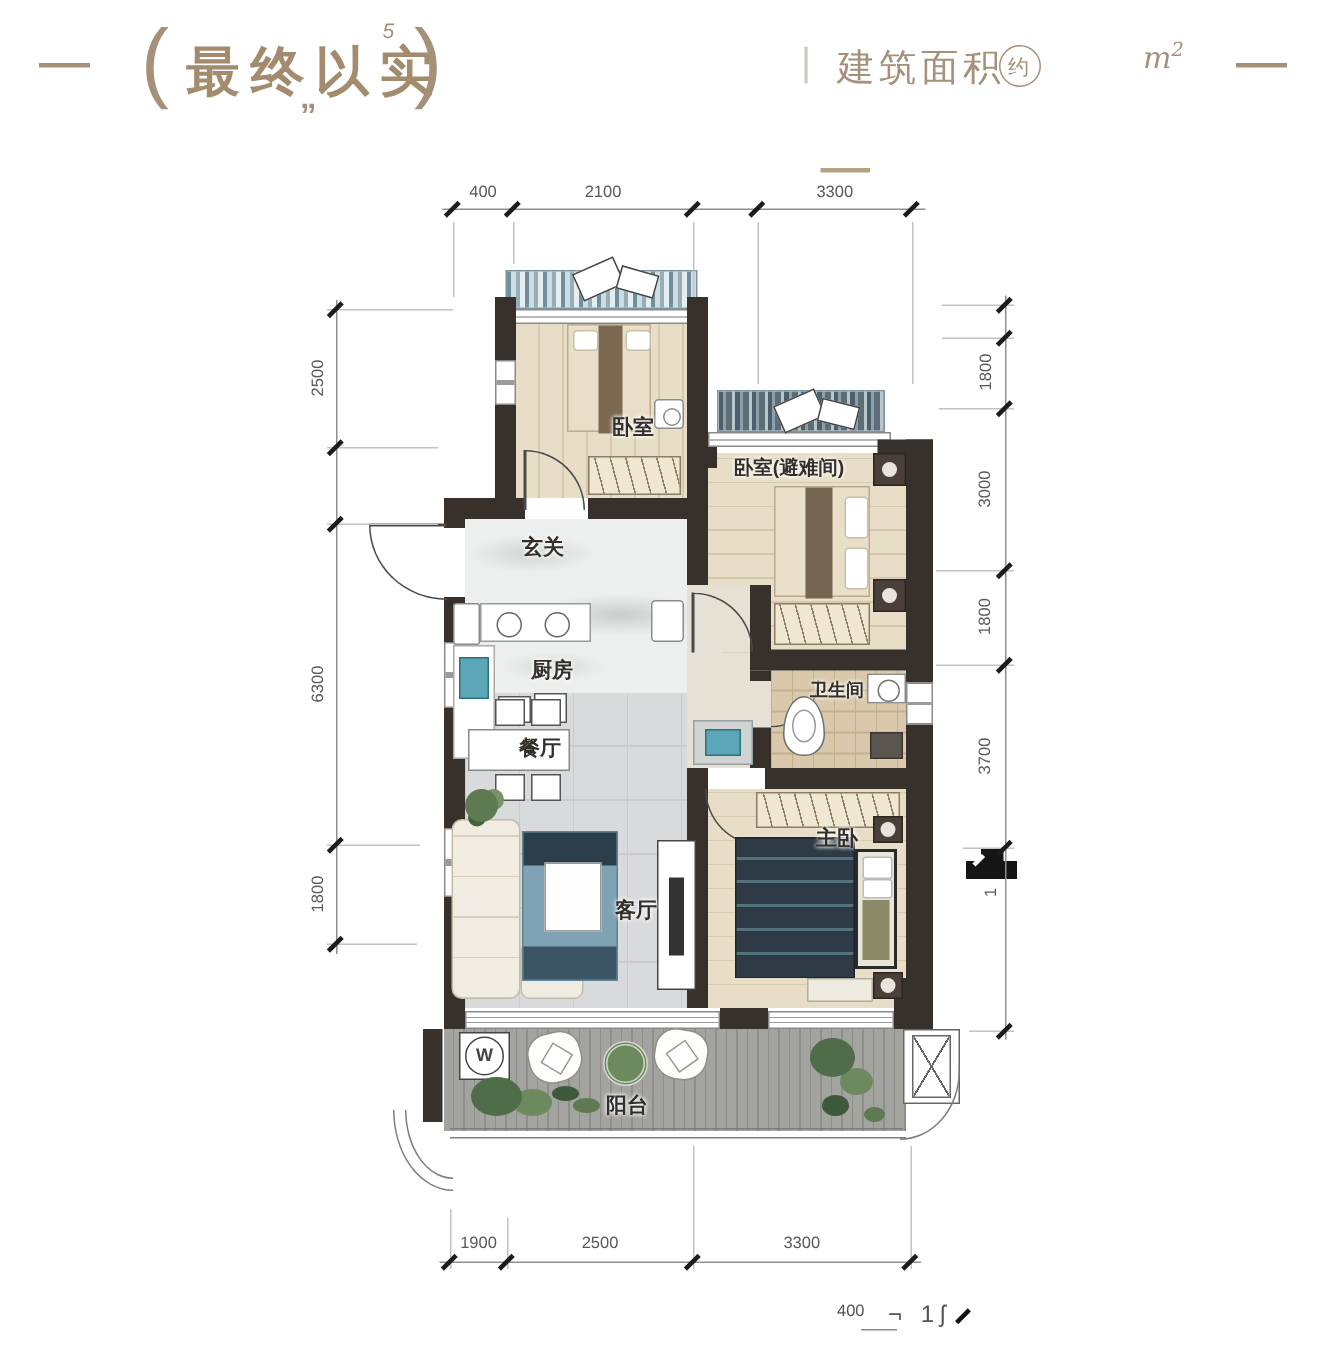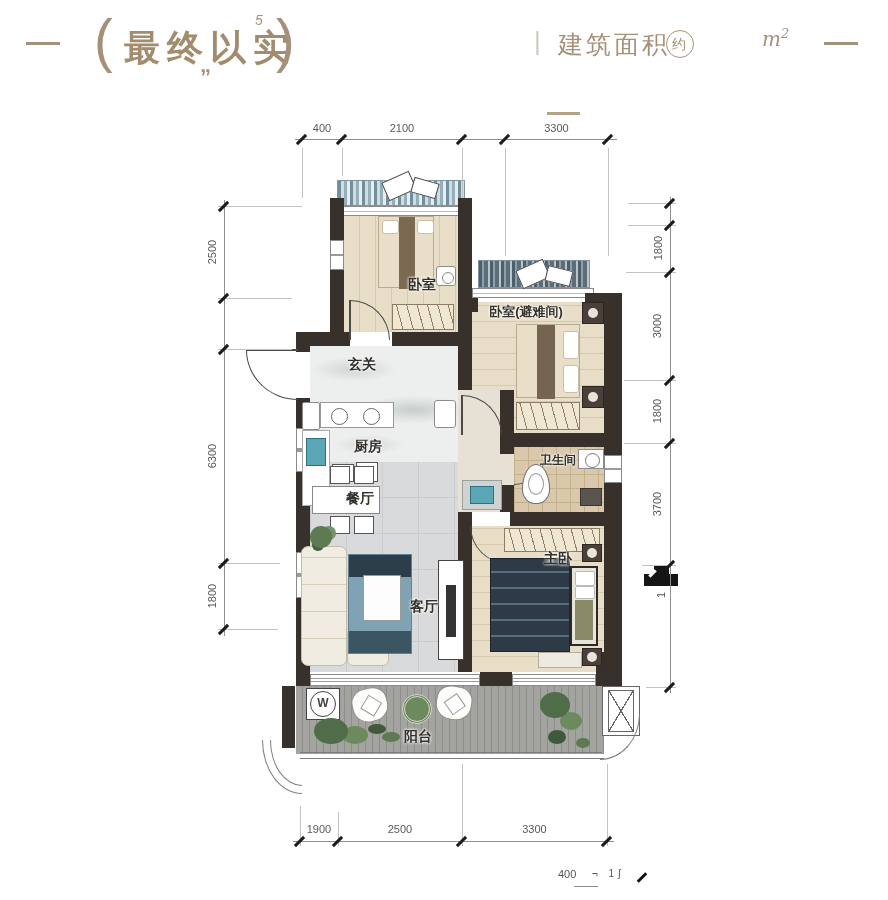--- a/index.html
+++ b/index.html
@@ -299,16 +299,16 @@
   <div class="tick" style="left:663px;top:442px;"></div>
   <div class="tick" style="left:663px;top:564px;"></div>
   <div class="tick" style="left:663px;top:686px;"></div>
   <div class="dim rot" style="left:634px;top:241px;width:47px;">1800</div>
   <div class="dim rot" style="left:607px;top:319px;width:100px;">3000</div>
   <div class="dim rot" style="left:627px;top:404px;width:60px;">1800</div>
   <div class="dim rot" style="left:602px;top:497px;width:110px;">3700</div>
 
   <div class="abs" style="left:558px;top:868px;font-size:11px;color:#555;">400</div>
   <div class="abs" style="left:574px;top:886px;width:24px;height:1px;background:#8a8a8a;"></div>
-  <div class="abs" style="left:592px;top:868px;font-size:10px;color:#555;letter-spacing:4px;">¬ 1ʃ</div>
+  <div class="abs" style="left:592px;top:868px;font-size:16px;color:#555;letter-spacing:4px;">¬ 1ʃ</div>
   <div class="abs" style="left:636px;top:876px;width:12px;height:3px;background:#111;transform:rotate(-45deg);"></div>
 
 </div>
 
 </body></html>

